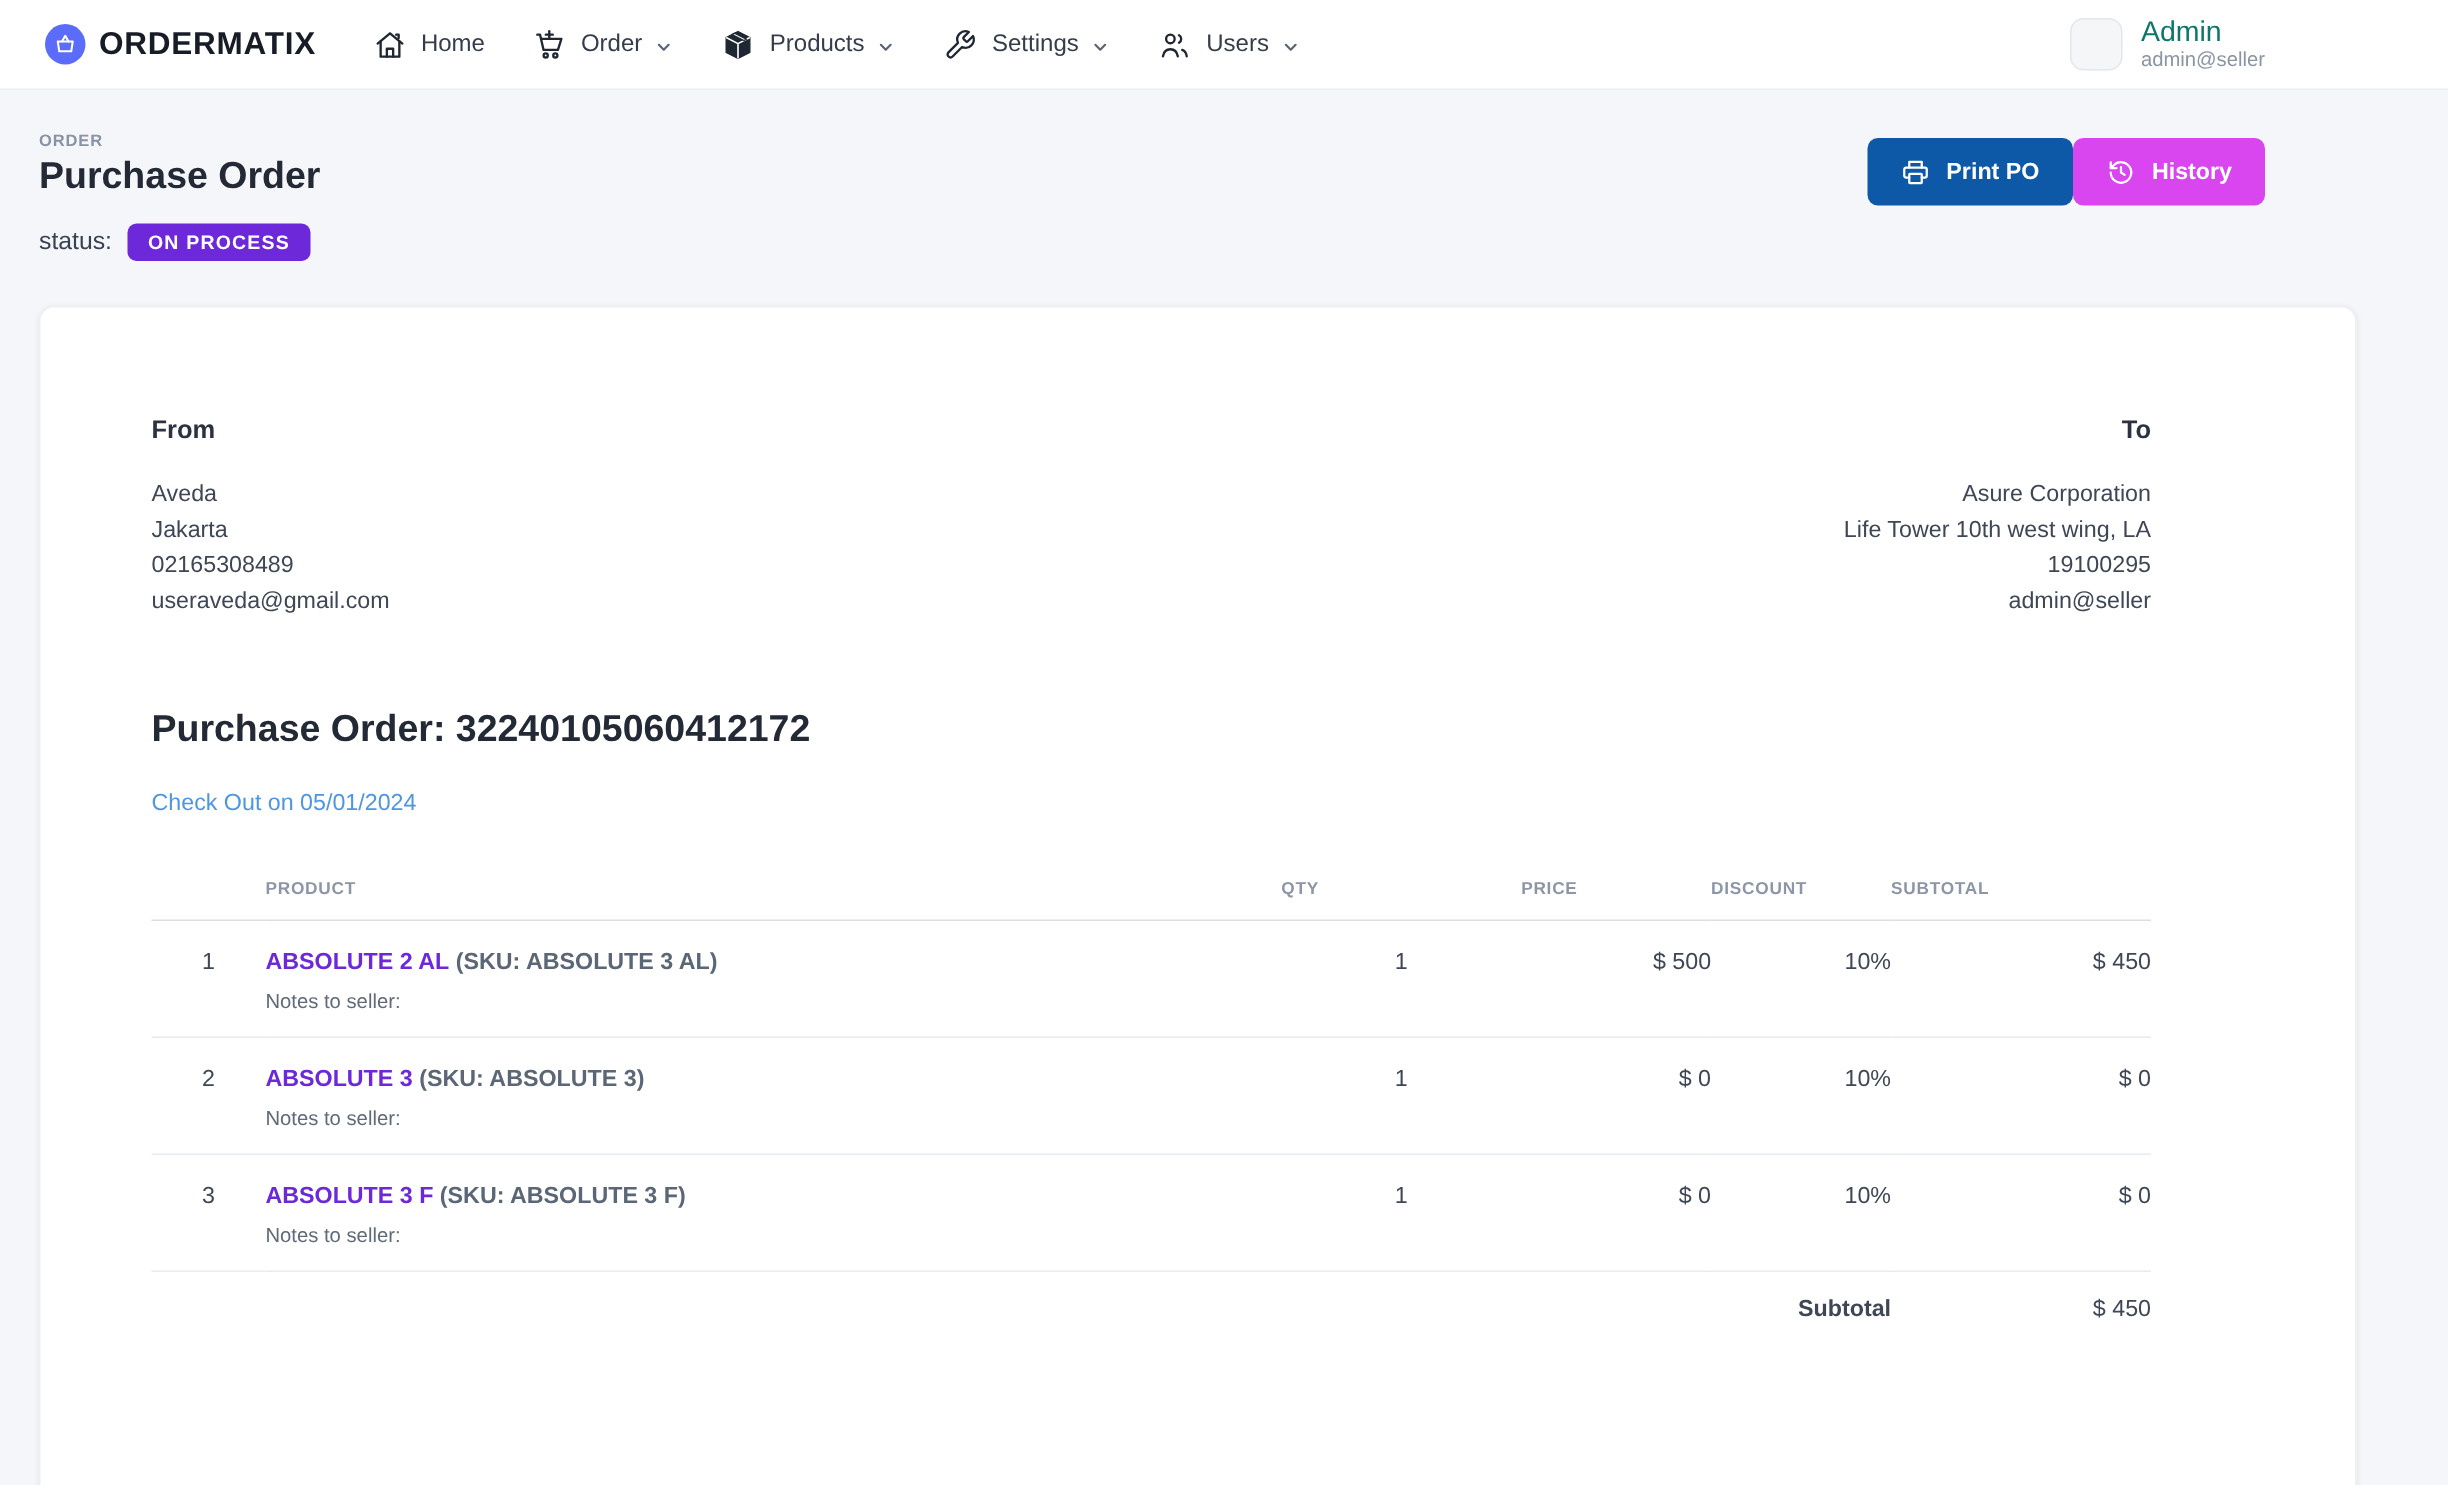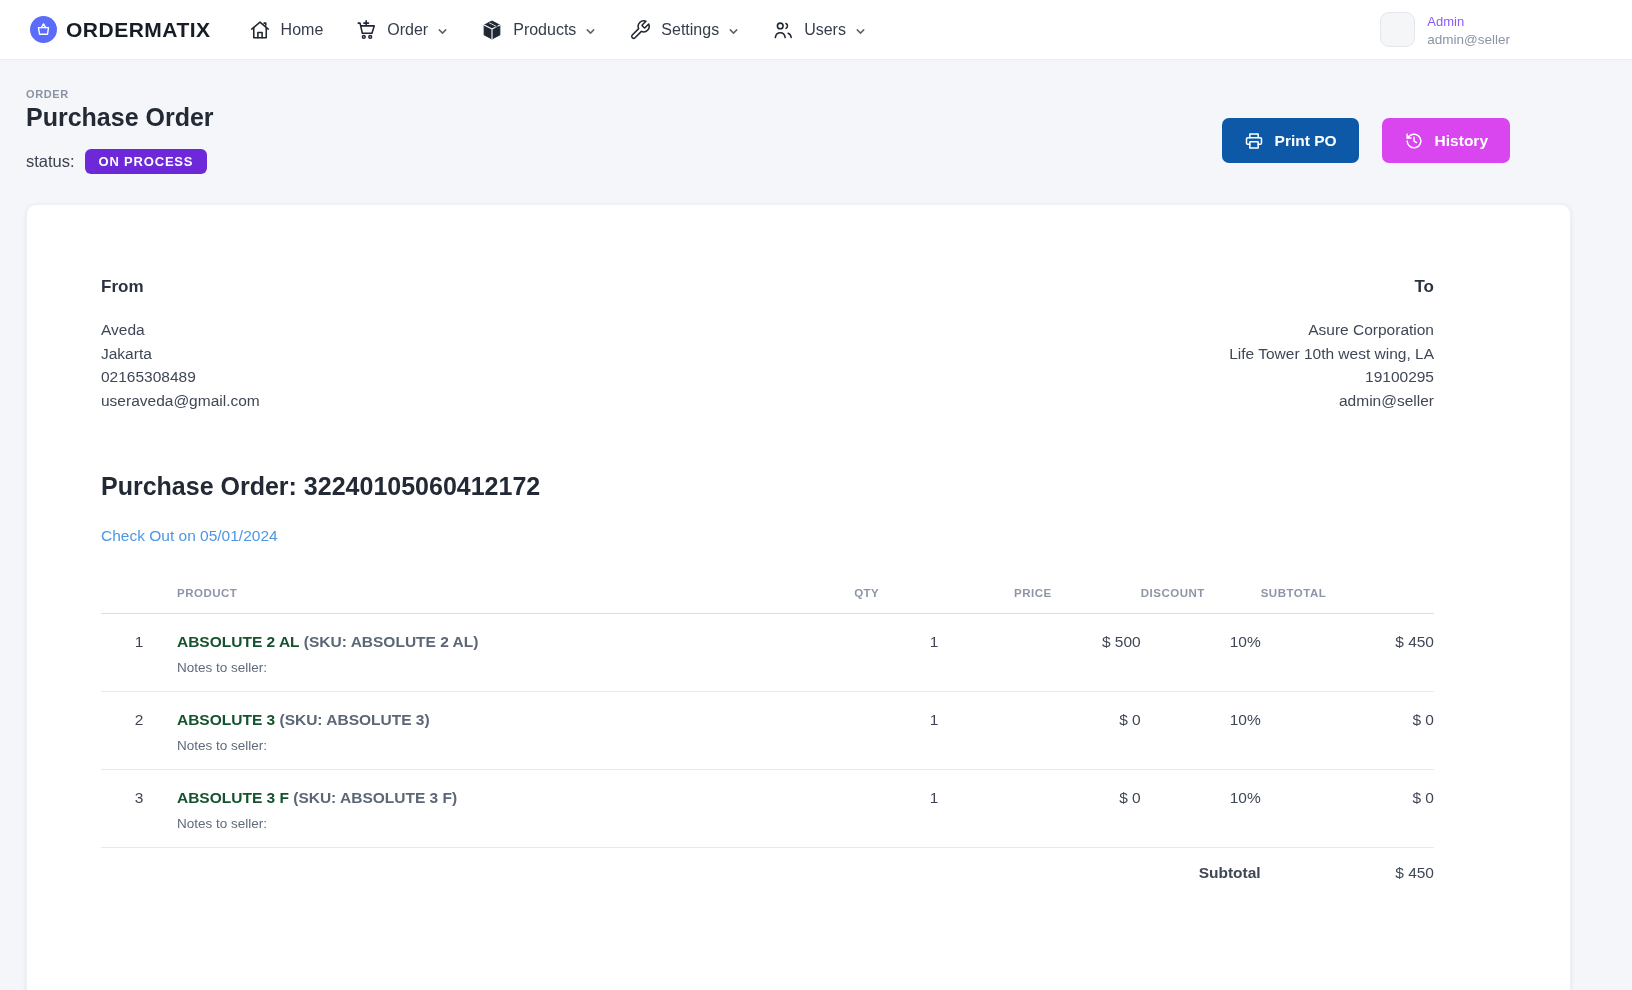--- a/index.html
+++ b/index.html
@@ -22,34 +22,34 @@
   }
   .brand-mark svg { width:15px; height:15px; }
   .brand-name { font-size:21px; font-weight:800; letter-spacing:0.5px; color:#171c26; }
   .nav-menu { display:flex; align-items:center; gap:32px; margin-left:38px; }
   .nav-item { display:flex; align-items:center; gap:10px; font-size:16px; color:#353d4c; cursor:pointer; }
   .nav-item .nav-ico { width:22px; height:22px; display:flex; color:#1f2733; }
   .nav-item .nav-ico svg { width:22px; height:22px; }
   .chev { width:13px; height:13px; color:#5a6374; margin-left:-2px; margin-top:3px; }
   .user-box { margin-left:auto; margin-right:92px; display:flex; align-items:center; gap:12px; cursor:pointer; }
   .avatar { width:35px; height:35px; border-radius:9px; background:#f4f6f8; border:1px solid #e3e6eb; }
-  .user-name { font-size:13px; color:#8b5cf6; line-height:19px; }
+  .user-name { font-size:19px; color:#0f766e; line-height:19px; }
   .user-email { font-size:13.5px; color:#8b94a3; line-height:17px; }
 
   
   .page-head { display:flex; align-items:flex-start; padding:28px 122px 0 26px; }
   .eyebrow { font-size:11px; font-weight:700; letter-spacing:0.6px; color:#8a93a3; }
   .page-title { font-size:25px; font-weight:700; color:#232a36; margin-top:3px; }
   .status-row { display:flex; align-items:center; gap:10px; margin-top:17px; }
   .status-label { font-size:16.5px; color:#3a4252; }
   .status-badge {
     background:#6d28d9; color:#ffffff; font-size:13px; font-weight:700;
     letter-spacing:0.8px; padding:5px 14px; border-radius:6px;
   }
-  .actions { margin-left:auto; margin-top:30px; display:flex; gap:23px;border-radius:12px; }
+  .actions { margin-left:auto; margin-top:4px; display:flex; gap:0;border-radius:12px; }
   .btn {
     height:45px; border:none; border-radius:7px; color:#fff; font-family:inherit;
     font-size:15.5px; font-weight:700; display:flex; align-items:center; gap:11px;
     padding:0 22px; cursor:pointer;
   }
   .btn svg { width:20px; height:20px; }
   .btn-print   { background:#0d59a8; }
   .btn-update  { background:#d6424a; }
   .btn-history { background:#d946ef; }
 
@@ -74,21 +74,21 @@
   col.c-disc { width:9%; }    col.c-sub  { width:13%; }
   .items thead th {
     font-size:11.5px; font-weight:700; letter-spacing:0.5px; color:#8d96a6;
     padding:0 0 14px 0; border-bottom:1px solid #d9dee4; text-align:left;
   }
   th.al-c, td.al-c { text-align:center; }
   th.al-r, td.al-r { text-align:right; }
   .items td { font-size:15.5px; color:#3f4756; vertical-align:top; }
   tr.row-main td { padding-top:19px; }
   td.cell-idx { text-align:center; }
-  .prod-name { font-weight:700; color:#14532d; }
+  .prod-name { font-weight:700; color:#6d28d9; }
   .prod-sku  { font-weight:600; color:#5b6776; }
   tr.row-notes td { padding:9px 0 16px 0; font-size:13.5px; color:#5f6b7a; }
   tbody.item-group { border-bottom:1px solid #e7eaee; }
   tr.row-total td { padding:16px 0; }
   .total-label { font-size:16px; font-weight:700; color:#232a36; }
   tr.row-total.divided td { border-top:1px solid #e7eaee; }
 </style>
 </head>
 <body>
 
@@ -251,21 +251,21 @@
         <th class="al-r">PRICE</th>
         <th class="al-r">DISCOUNT</th>
         <th class="al-r">SUBTOTAL</th>
       </tr>
     </thead>
 
     <tbody class="item-group">
       <tr class="row-main">
         <td class="cell-idx">1</td>
         <td><span class="prod-name">ABSOLUTE 2 AL</span>
-            <span class="prod-sku">(SKU: ABSOLUTE 2 AL)</span></td>
+            <span class="prod-sku">(SKU: ABSOLUTE 3 AL)</span></td>
         <td class="al-c">1</td>
         <td class="al-r">$ 500</td>
         <td class="al-r">10%</td>
         <td class="al-r">$ 450</td>
       </tr>
       <tr class="row-notes">
         <td></td>
         <td colspan="5">Notes to seller:</td>
       </tr>
     </tbody>

